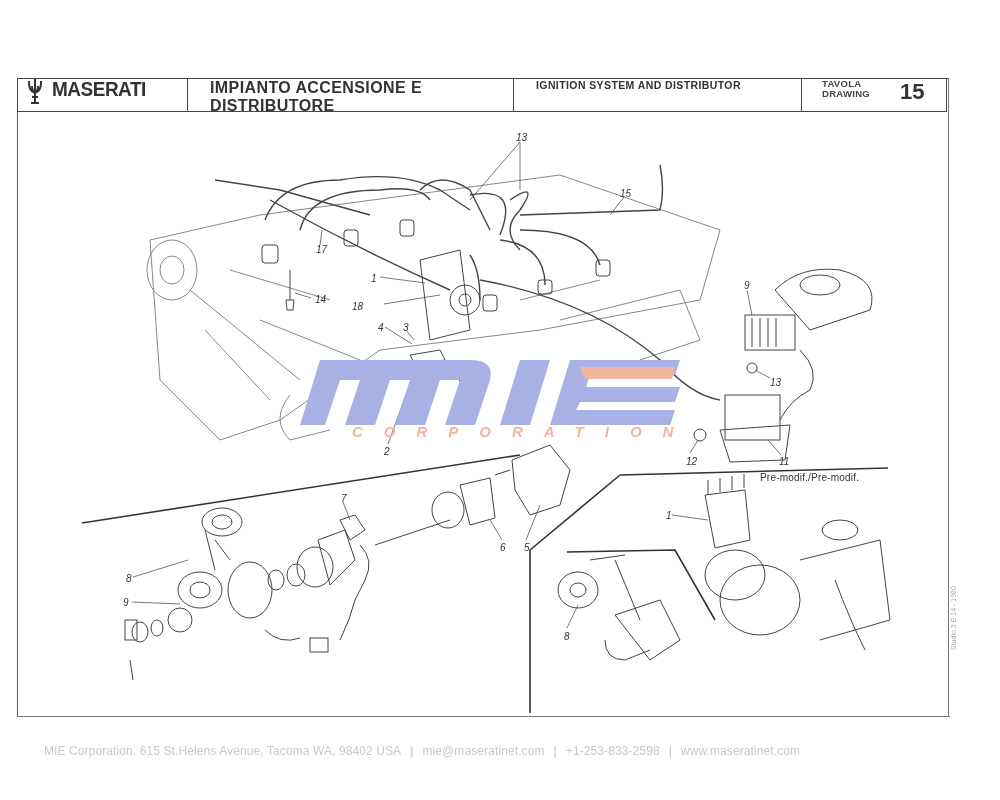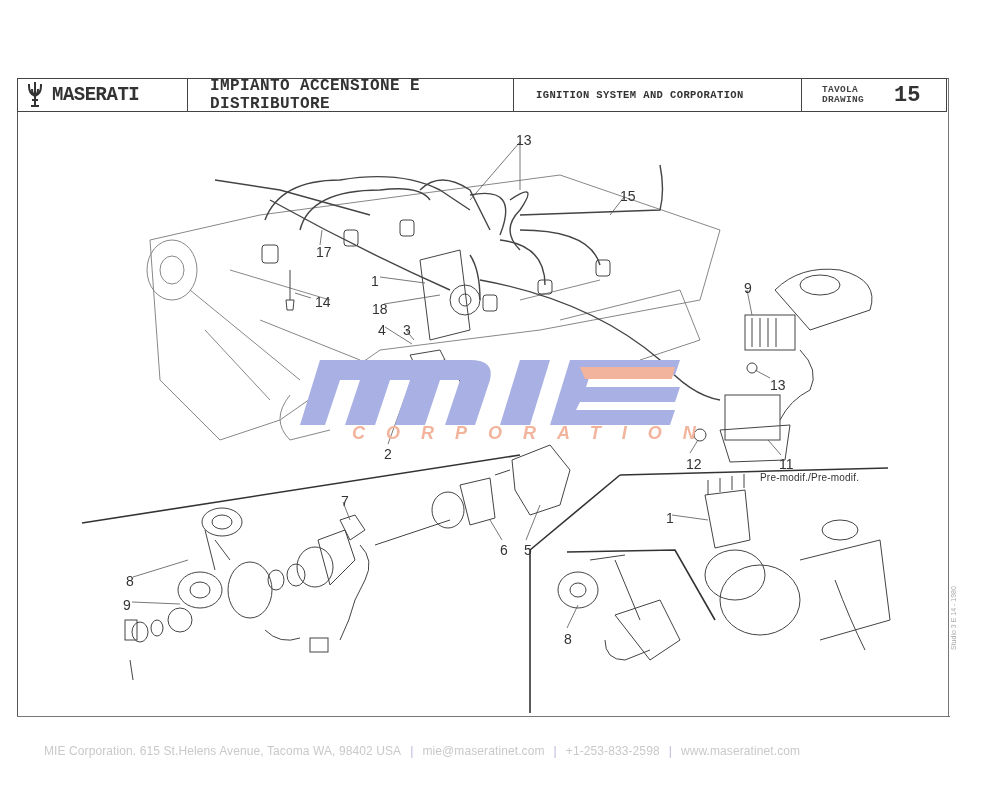--- a/index.html
+++ b/index.html
@@ -1,51 +1,51 @@
 <!DOCTYPE html>
 <html><head>
 <meta charset="utf-8">
 <style>
   html, body { margin:0; padding:0; }
   body { width:1000px; height:800px; background:#ffffff; position:relative; overflow:hidden; font-family:"Liberation Sans", sans-serif; }
   .sheet { position:absolute; left:17px; top:78px; width:930px; height:638px; border:1px solid #555; border-right:1px solid #777; border-bottom:none; }
   .title-bar { position:absolute; left:17px; top:78px; width:930px; height:34px; border:1px solid #444; display:flex; background:#fff; box-sizing:border-box; }
-  .tb-cell { border-right:1px solid #444; display:flex; align-items:center; box-sizing:border-box;font-family:Liberation Mono, monospace; }
+  .tb-cell { border-right:1px solid #444; display:flex; align-items:flex-start; box-sizing:border-box; }
   .tb-logo { width:170px; padding-left:8px; gap:8px; }
   .tb-it { width:326px; padding-left:22px; font-size:16px; font-weight:bold; color:#333; letter-spacing:0.4px; }
   .tb-en { width:288px; padding-left:22px; font-size:10.5px; font-weight:bold; color:#333; letter-spacing:0.4px; }
   .tb-tav { flex:1; border-right:none; padding-left:20px; }
   .tav-labels { font-size:9.5px; font-weight:bold; color:#444; line-height:10px; letter-spacing:0.3px; }
   .tav-num { font-size:22px; font-weight:bold; color:#333; margin-left:30px; }
   .brand { font-size:19px; font-weight:900; color:#333; letter-spacing:-0.5px; font-style:normal; transform:scaleY(1.05); }
   .drawing { position:absolute; left:0; top:0; width:1000px; height:800px; }
-  .callout { position:absolute; font-size:14px; color:#333; }
+  .callout { position:absolute; font-size:10px; color:#333;font-style:italic; }
   .premodif { position:absolute; left:760px; top:472px; font-size:10px; font-weight:normal; color:#333; letter-spacing:0.2px; }
   .wm { position:absolute; left:280px; top:345px; width:420px; height:90px; }
-  .wm-corp { position:absolute; left:352px; top:423px; font-size:18px; font-weight:bold; color:#f2b49c; letter-spacing:21px; font-style:italic; }
+  .wm-corp { position:absolute; left:352px; top:423px; font-size:15px; font-weight:bold; color:#f2b49c; letter-spacing:21px; font-style:italic; }
   .footer { position:absolute; left:44px; top:744px; font-size:12px; color:#c9c9c9; white-space:nowrap; letter-spacing:0.1px; }
   .footer .sep { color:#b8b8e0; margin:0 9px; }
   .footer-line { position:absolute; left:17px; top:716px; width:933px; height:1px; background:#777; }
   .studio { position:absolute; left:950px; top:650px; font-size:7px; color:#aaa; transform:rotate(-90deg); transform-origin:left top; white-space:nowrap; }
 </style>
 </head>
 <body>
 
 <div class="sheet"></div>
 
 <div class="title-bar">
   <div class="tb-cell tb-logo">
     <svg width="18" height="26" viewBox="0 0 18 26">
       <path d="M9 2 L9 24 M3 4 Q3 12 9 14 Q15 12 15 4 M6 7 Q6 12 9 13 M12 7 Q12 12 9 13 M5 24 L13 24 M6 18 L12 18" stroke="#333" stroke-width="2" fill="none"></path>
       <path d="M3 2 L3 5 M15 2 L15 5 M9 0 L9 3" stroke="#333" stroke-width="2"></path>
     </svg>
     <span class="brand">MASERATI</span>
   </div>
   <div class="tb-cell tb-it">IMPIANTO ACCENSIONE E DISTRIBUTORE</div>
-  <div class="tb-cell tb-en">IGNITION SYSTEM AND CORPORATION</div>
+  <div class="tb-cell tb-en">IGNITION SYSTEM AND DISTRIBUTOR</div>
   <div class="tb-cell tb-tav">
     <div class="tav-labels">
       <div>TAVOLA</div>
       <div>DRAWING</div>
     </div>
     <span class="tav-num">15</span>
   </div>
 </div>
 
 <svg class="drawing" viewBox="0 0 1000 800" fill="none" stroke="#555" stroke-width="1">
@@ -185,21 +185,21 @@
 </svg>
 <div class="wm-corp">CORPORATION</div>
 
 <div class="premodif">Pre-modif./Pre-modif.</div>
 
 <div class="callout" style="left:516px;top:132px">13</div>
 <div class="callout" style="left:620px;top:188px">15</div>
 <div class="callout" style="left:316px;top:244px">17</div>
 <div class="callout" style="left:315px;top:294px">14</div>
 <div class="callout" style="left:371px;top:273px">1</div>
-<div class="callout" style="left:372px;top:301px">18</div>
+<div class="callout" style="left:352px;top:301px">18</div>
 <div class="callout" style="left:378px;top:322px">4</div>
 <div class="callout" style="left:403px;top:322px">3</div>
 <div class="callout" style="left:384px;top:446px">2</div>
 <div class="callout" style="left:744px;top:280px">9</div>
 <div class="callout" style="left:770px;top:377px">13</div>
 <div class="callout" style="left:686px;top:456px">12</div>
 <div class="callout" style="left:779px;top:456px">11</div>
 <div class="callout" style="left:341px;top:493px">7</div>
 <div class="callout" style="left:500px;top:542px">6</div>
 <div class="callout" style="left:524px;top:542px">5</div>

